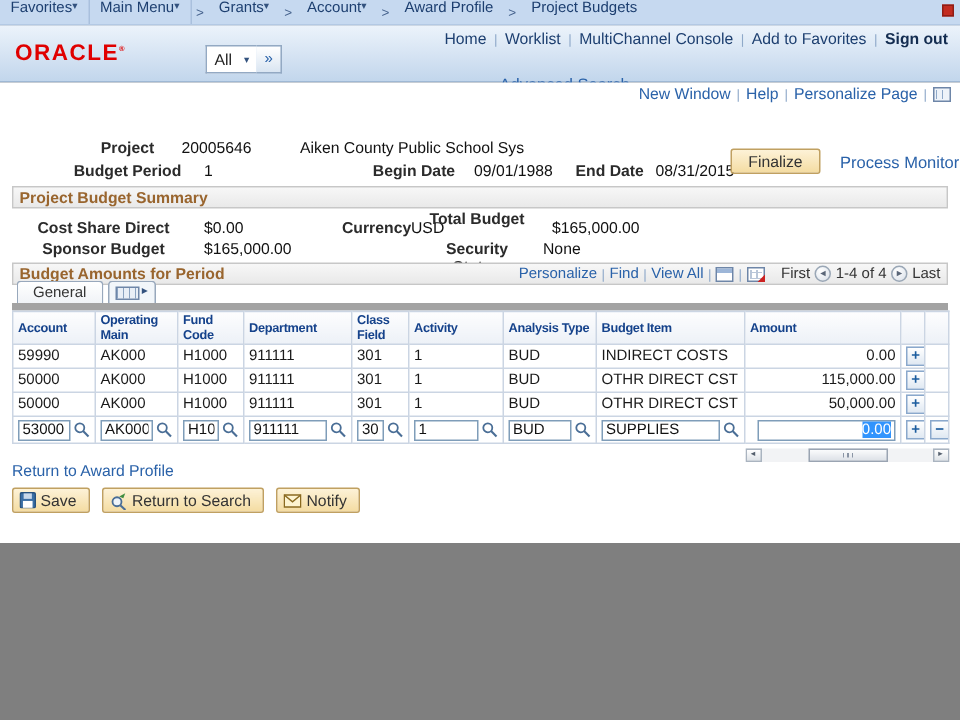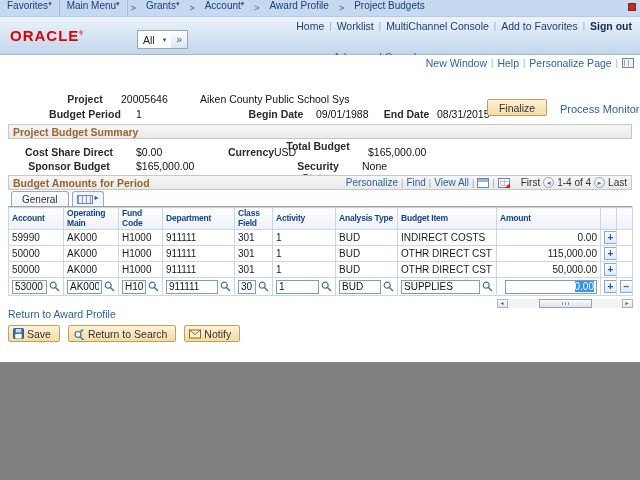--- a/index.html
+++ b/index.html
@@ -72,21 +72,21 @@
   .icon-download::after { content:""; position:absolute; right:-1px; bottom:-1px; width:0; height:0;
       border-left:5px solid transparent; border-bottom:5px solid #cc2222; }
   .icon-gridlayout { width:12px; height:10px; border:1px solid #6e86a8; background:#eef3f9; position:relative; display:inline-block; cursor:pointer; }
   .icon-gridlayout::before { content:""; position:absolute; inset:1px;
       background: repeating-linear-gradient(90deg,#8fa9c9 0 1px,transparent 1px 4px); }
   .icon-showall { width:16px; height:9px; border:1px solid #6e86a8; display:inline-block; position:relative;
       background: repeating-linear-gradient(90deg,#8aa2c0 0 1px,#e8eef6 1px 4px); }
   .icon-showall::after { content:"▸"; position:absolute; right:-7px; top:-3px; font-size:8px; color:#33527e; }
 
   
-  .tabstrip { position:absolute; left:8px; top:137px; width:624px; height:15px; border-bottom:1px solid #a3a3a3; display:flex; align-items:flex-end; }
+  .tabstrip { position:absolute; left:8px; top:137px; width:624px; height:15px; border-bottom:5px solid #a3a3a3; display:flex; align-items:flex-end; }
   .tab { border:1px solid #98a8bc; border-bottom:none; border-radius:3px 3px 0 0; height:15px;
          display:flex; align-items:center; padding:0 10px; font-size:10px; color:#333; cursor:pointer; }
   .tab.active { background:linear-gradient(#ffffff,#f0f3f7); margin-left:3px; }
   .tab.icontab { background:#f2f6fa; margin-left:3px; padding:0 10px 0 4px; }
 
   
   .grid-table { position:absolute; left:8px; top:152px; width:624px; border-collapse:collapse; table-layout:fixed; }
   .grid-table th, .grid-table td { border:1px solid #cbd5e3; overflow:hidden; white-space:nowrap; }
   .grid-table th { background:linear-gradient(#fdfdfe,#edf1f7); color:#15428b; font-size:8.5px; letter-spacing:-0.2px;
                    text-align:left; padding:1px 3px; height:22px; vertical-align:middle; white-space:normal; line-height:1.1; }

